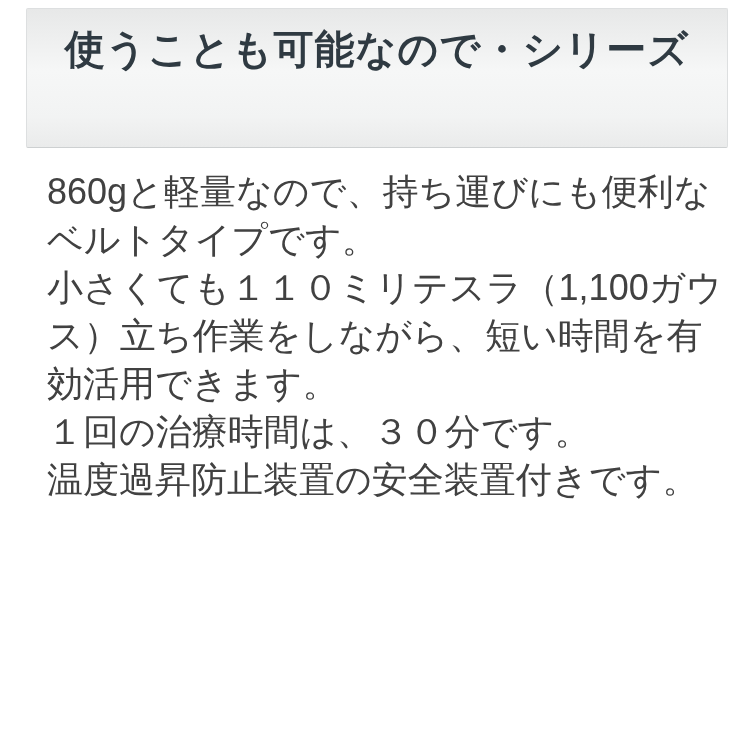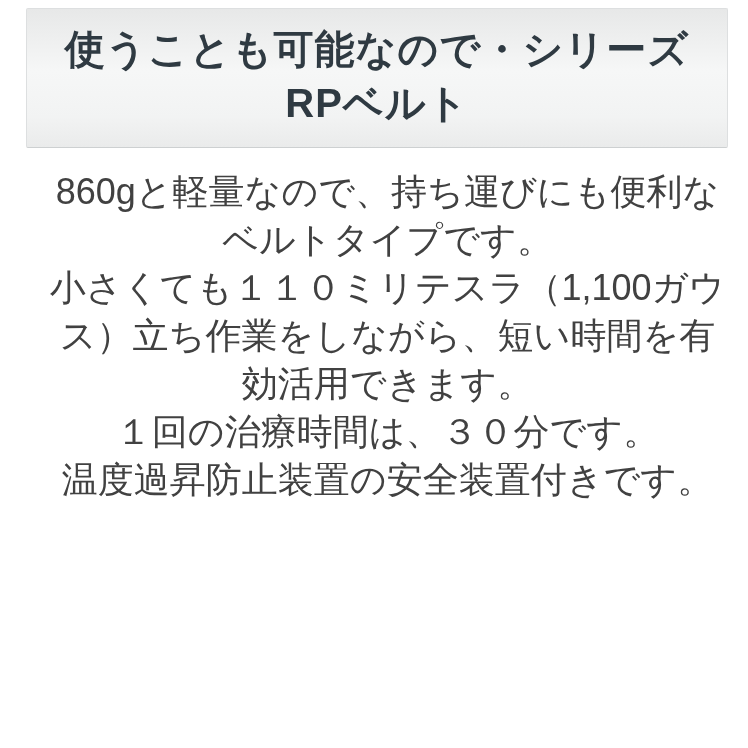--- a/index.html
+++ b/index.html
@@ -36,37 +36,36 @@
     font-weight: bold;
     letter-spacing: 1px;
     color: var(--title-color, #2f3a42);
     white-space: nowrap;
   }
   .description {
     margin: 20px 20px 0 47px;
     color: var(--body-color, #414141);
     font-size: 36px;
     line-height: 48px;
-    text-align: center;
+    text-align: left;
   }
   .description p {
     margin: 0;
     padding: 0;
     word-break: normal;
     overflow-wrap: break-word;
   }
 </style>
 </head>
 <body>
 
 <div class="page">
 
   <div class="title-banner">
     <div class="title-line">使うことも可能なので・シリーズ</div>
-    <div class="title-line">RPベルト</div>
   </div>
 
   <div class="description">
     <p>860gと軽量なので、持ち運びにも便利なベルトタイプです。</p>
     <p>小さくても１１０ミリテスラ（1,100ガウス）立ち作業をしながら、短い時間を有効活用できます。</p>
     <p>１回の治療時間は、３０分です。</p>
     <p>温度過昇防止装置の安全装置付きです。</p>
   </div>
 
 </div>

